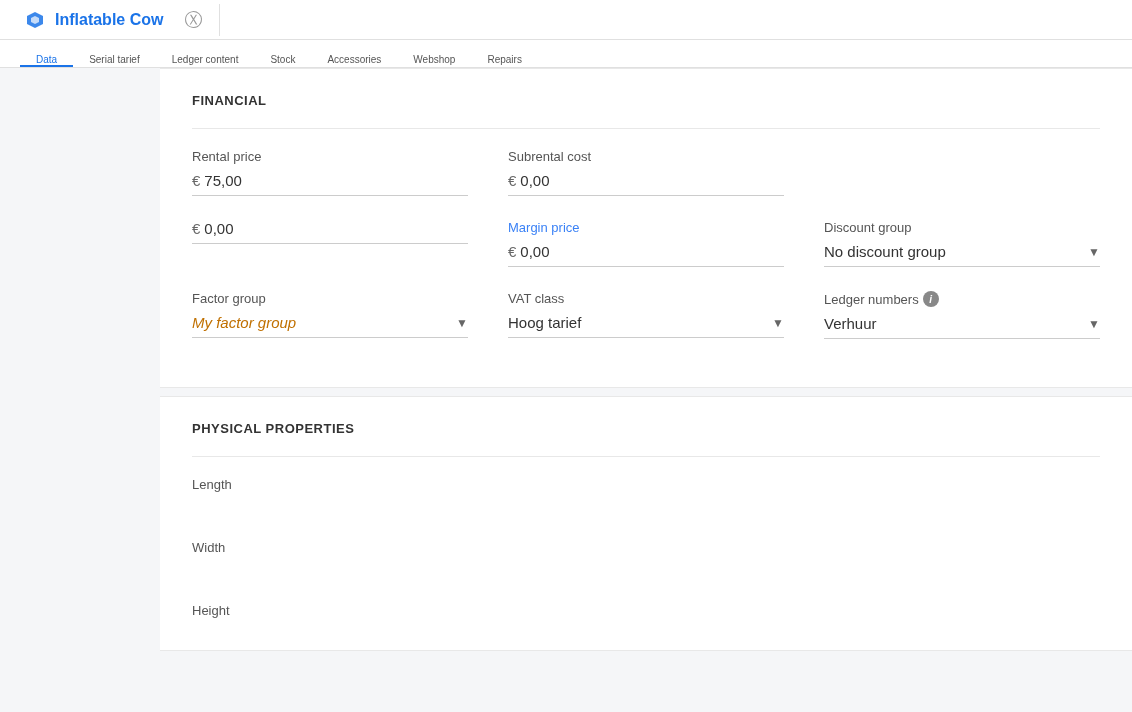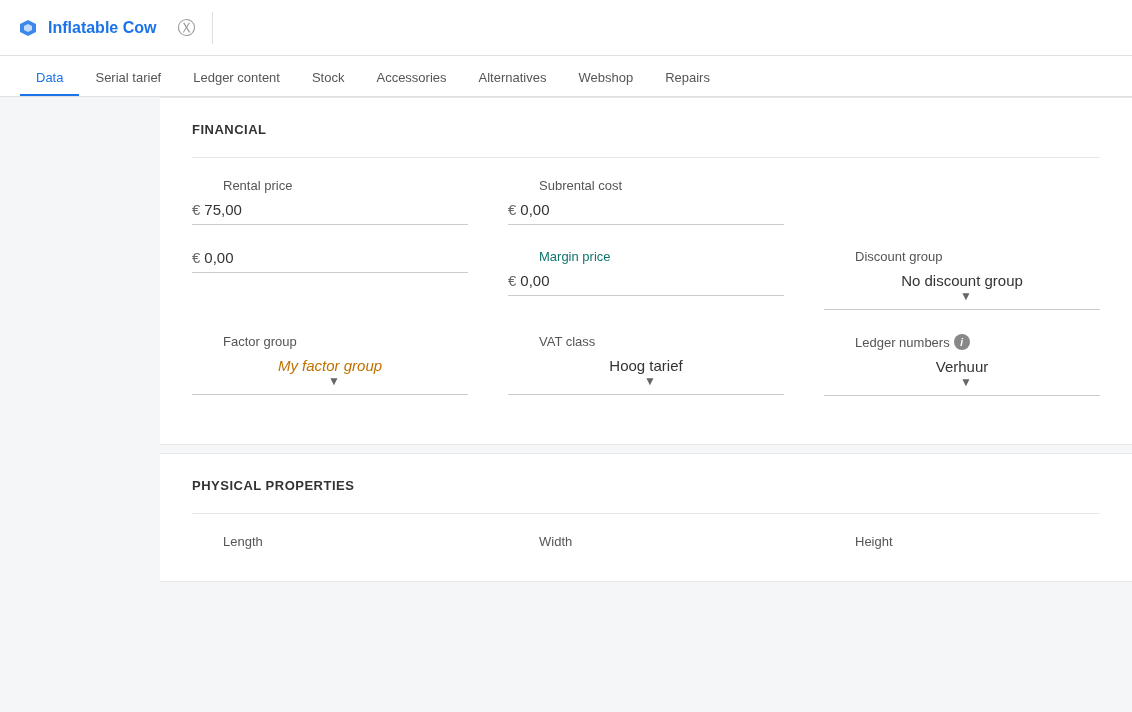--- a/index.html
+++ b/index.html
@@ -9,22 +9,22 @@
       background: #f5f6f8;
       color: #333;
     }
 
     
     .app-header {
       display: flex;
       align-items: center;
       background: #fff;
       border-bottom: 1px solid #e0e0e0;
-      padding: 0 16px;
-      height: 56px;
+      padding: 0 23px;
+      height: 40px;
     }
     .app-logo {
       display: flex;
       align-items: center;
       gap: 8px;
       color: #1a73e8;
       font-weight: 600;
       font-size: 16px;
     }
     .logo-icon {
@@ -55,24 +55,24 @@
     
     .tab-nav {
       background: #fff;
       border-bottom: 1px solid #e0e0e0;
       display: flex;
       align-items: flex-end;
       padding: 0 20px;
       gap: 0;
     }
     .tab-item {
-      padding: 14px 16px 9px;
+      padding: 14px 16px 0;
       cursor: pointer;
       color: #555;
-      font-size: 13px;
+      font-size: 10px;
       border-bottom: 2px solid transparent;
       white-space: nowrap;
       user-select: none;
     }
     .tab-item.active {
       color: #1a73e8;
       border-bottom: 2px solid #1a73e8;
       font-weight: 500;
     }
     .section-title {
@@ -99,23 +99,22 @@
       flex: 1;
       min-width: 0;
     }
     .field-label {
       font-size: 13px;
       color: #555;
       margin-bottom: 8px;
       display: flex;
       align-items: center;
       gap: 4px;
-      margin-left: 31px;
-    }
-    .field-label.blue { color: #0f766e; }
+    }
+    .field-label.blue { color: #3b82f6; }
     .field-value {
       font-size: 15px;
       color: #333;
       padding-bottom: 6px;
       border-bottom: 1px solid #ccc;
       display: flex;
       align-items: center;
     }
     .field-value .euro {
       color: #666;
@@ -125,21 +124,20 @@
     
     .field-dropdown {
       font-size: 15px;
       color: #333;
       padding-bottom: 6px;
       border-bottom: 1px solid #ccc;
       display: flex;
       align-items: center;
       justify-content: space-between;
       cursor: pointer;
-      flex-direction: column;
     }
     .field-dropdown.colored { color: #c07000; font-style: italic; }
     .dropdown-arrow {
       color: #666;
       font-size: 12px;
       margin-left: 8px;
     }
 
     .info-icon {
       display: inline-flex;
@@ -170,20 +168,21 @@
 
     .content-area {
       flex: 1;
       min-width: 0;
     }
 
     
     .field-row-3 {
       display: flex;
       gap: 40px;
+      flex-direction: column;
     }
 
     .section-wrapper {
       background: #fff;
       border-top: 1px solid #e8e8e8;
       border-bottom: 1px solid #e8e8e8;
       padding: 24px 32px;
     }
   </style>
 </head>
@@ -202,21 +201,20 @@
   </button>
   <div class="header-divider"></div>
 </header>
 
 <nav class="tab-nav">
   <div class="tab-item active">Data</div>
   <div class="tab-item">Serial tarief</div>
   <div class="tab-item">Ledger content</div>
   <div class="tab-item">Stock</div>
   <div class="tab-item">Accessories</div>
-  <div class="tab-item">Alternatives</div>
   <div class="tab-item">Webshop</div>
   <div class="tab-item">Repairs</div>
 </nav>
 
 <div class="layout">
   <div class="sidebar"></div>
 
   <div class="content-area">
 
     <div class="section-wrapper">

